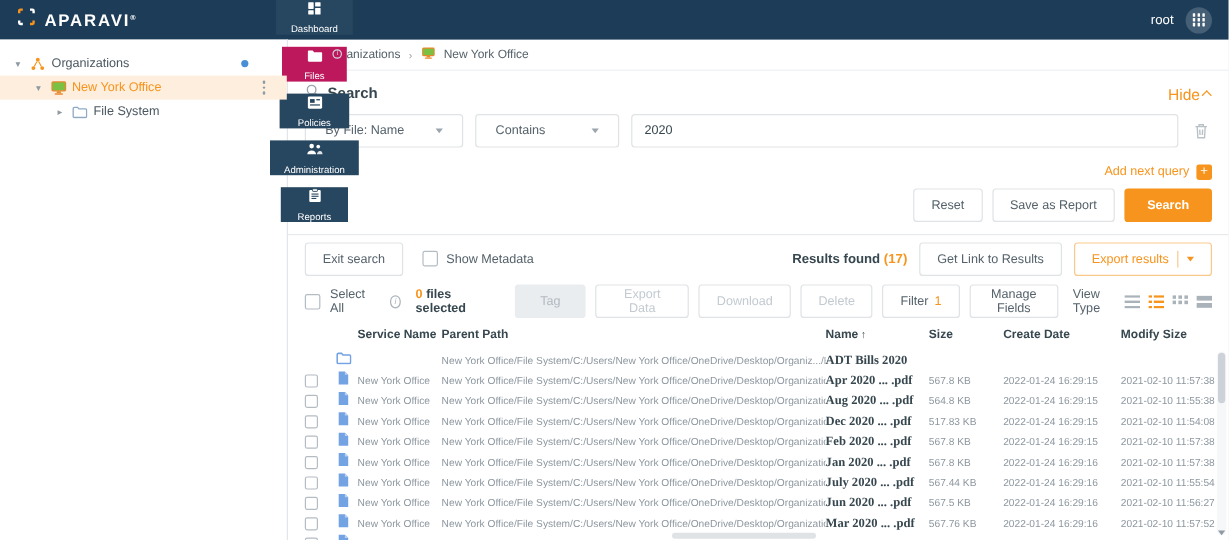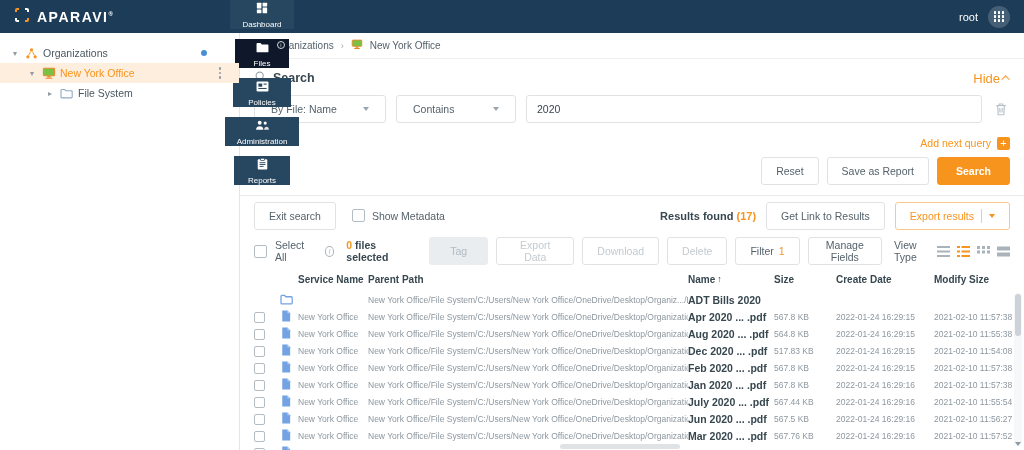--- a/index.html
+++ b/index.html
@@ -12,21 +12,21 @@
   .navbar { height:33px; background:#1d3c58; display:flex; align-items:stretch; }
   .brand { display:flex; align-items:center; gap:7px; padding-left:14px; width:225px; }
   .brand-text { color:#fff; font-size:14px; font-weight:bold; letter-spacing:1.5px; }
   .brand-reg { color:#fff; font-size:6px; vertical-align:super; }
   .nav-tabs { display:flex; align-items:center; gap:10px;flex-direction:column; }
   .nav-tab {
     width:64px; background:#27465f; color:#fff; display:flex; flex-direction:column;
     align-items:center; justify-content:center; gap:2px; cursor:pointer; position:relative;
   }
   .nav-tab .tab-label { font-size:8px; }
-  .nav-tab.active { background:#0f172a; }
+  .nav-tab.active { background:#be185d; }
   .tab-info { position:absolute; top:2px; right:4px; width:8px; height:8px; border:1px solid #cfd8de;
     border-radius:50%; color:#cfd8de; font-size:6px; line-height:6px; text-align:center; }
   .nav-right { margin-left:auto; display:flex; align-items:center; gap:10px; padding-right:14px; }
   .nav-user { color:#fff; font-size:11px; }
   .waffle-btn { width:22px; height:22px; border-radius:50%; background:rgba(255,255,255,.18);
     display:flex; align-items:center; justify-content:center; cursor:pointer; }
   .waffle { display:grid; grid-template-columns:repeat(3,2.5px); grid-template-rows:repeat(3,2.5px); gap:1.5px; }
   .waffle i { background:#fff; border-radius:0.5px; }
   
   .content { display:flex; height:417px; }
@@ -96,21 +96,21 @@
   .table-area { flex:1; position:relative; min-height:0; display:flex; flex-direction:column; }
   .tbl-grid { display:grid; grid-template-columns:20px 24px 70px 320px 86px 62px 98px 82px; align-items:center; padding-left:14px; }
   .tbl-header { height:24px; font-size:10px; font-weight:bold; color:#37474f; }
   .tbl-header .hcell { display:flex; align-items:center; gap:2px; }
   .sort-arrow { font-size:9px; }
   .tbl-body { flex:1; overflow:hidden; }
   .tbl-row { height:17px; cursor:pointer; }
   .tbl-row .checkbox { width:11px; height:11px; border-width:1px; }
   .cell-service, .cell-size, .cell-date { font-size:8.5px; color:#8d979f; white-space:nowrap; overflow:hidden; }
   .cell-path { font-size:8.5px; color:#8d979f; white-space:nowrap; overflow:hidden; padding-right:8px; }
-  .cell-name { font-size:10.5px; font-weight:bold; color:#37474f; white-space:nowrap; overflow:hidden; }
+  .cell-name { font-size:10.5px; font-weight:bold; color:#37474f; white-space:nowrap; overflow:hidden;font-family:Liberation Serif, serif; }
   .row-folder .checkbox { visibility:hidden; }
   .rowicon { display:flex; justify-content:center; }
   
   .vscroll { position:absolute; right:2px; top:26px; bottom:4px; width:8px; background:#f6f7f8; border-radius:4px; }
   .vscroll .thumb { position:absolute; top:1px; left:1px; width:6px; height:42px; background:#ccd2d7; border-radius:3px; }
   .vscroll .down-arrow { position:absolute; bottom:0; left:1px; width:0; height:0;
     border-left:3px solid transparent; border-right:3px solid transparent; border-top:4px solid #8f9aa3; }
   .hscroll { position:absolute; bottom:1px; left:320px; width:120px; height:5px; background:#dfe3e6; border-radius:3px; }
 </style>
 </head>

